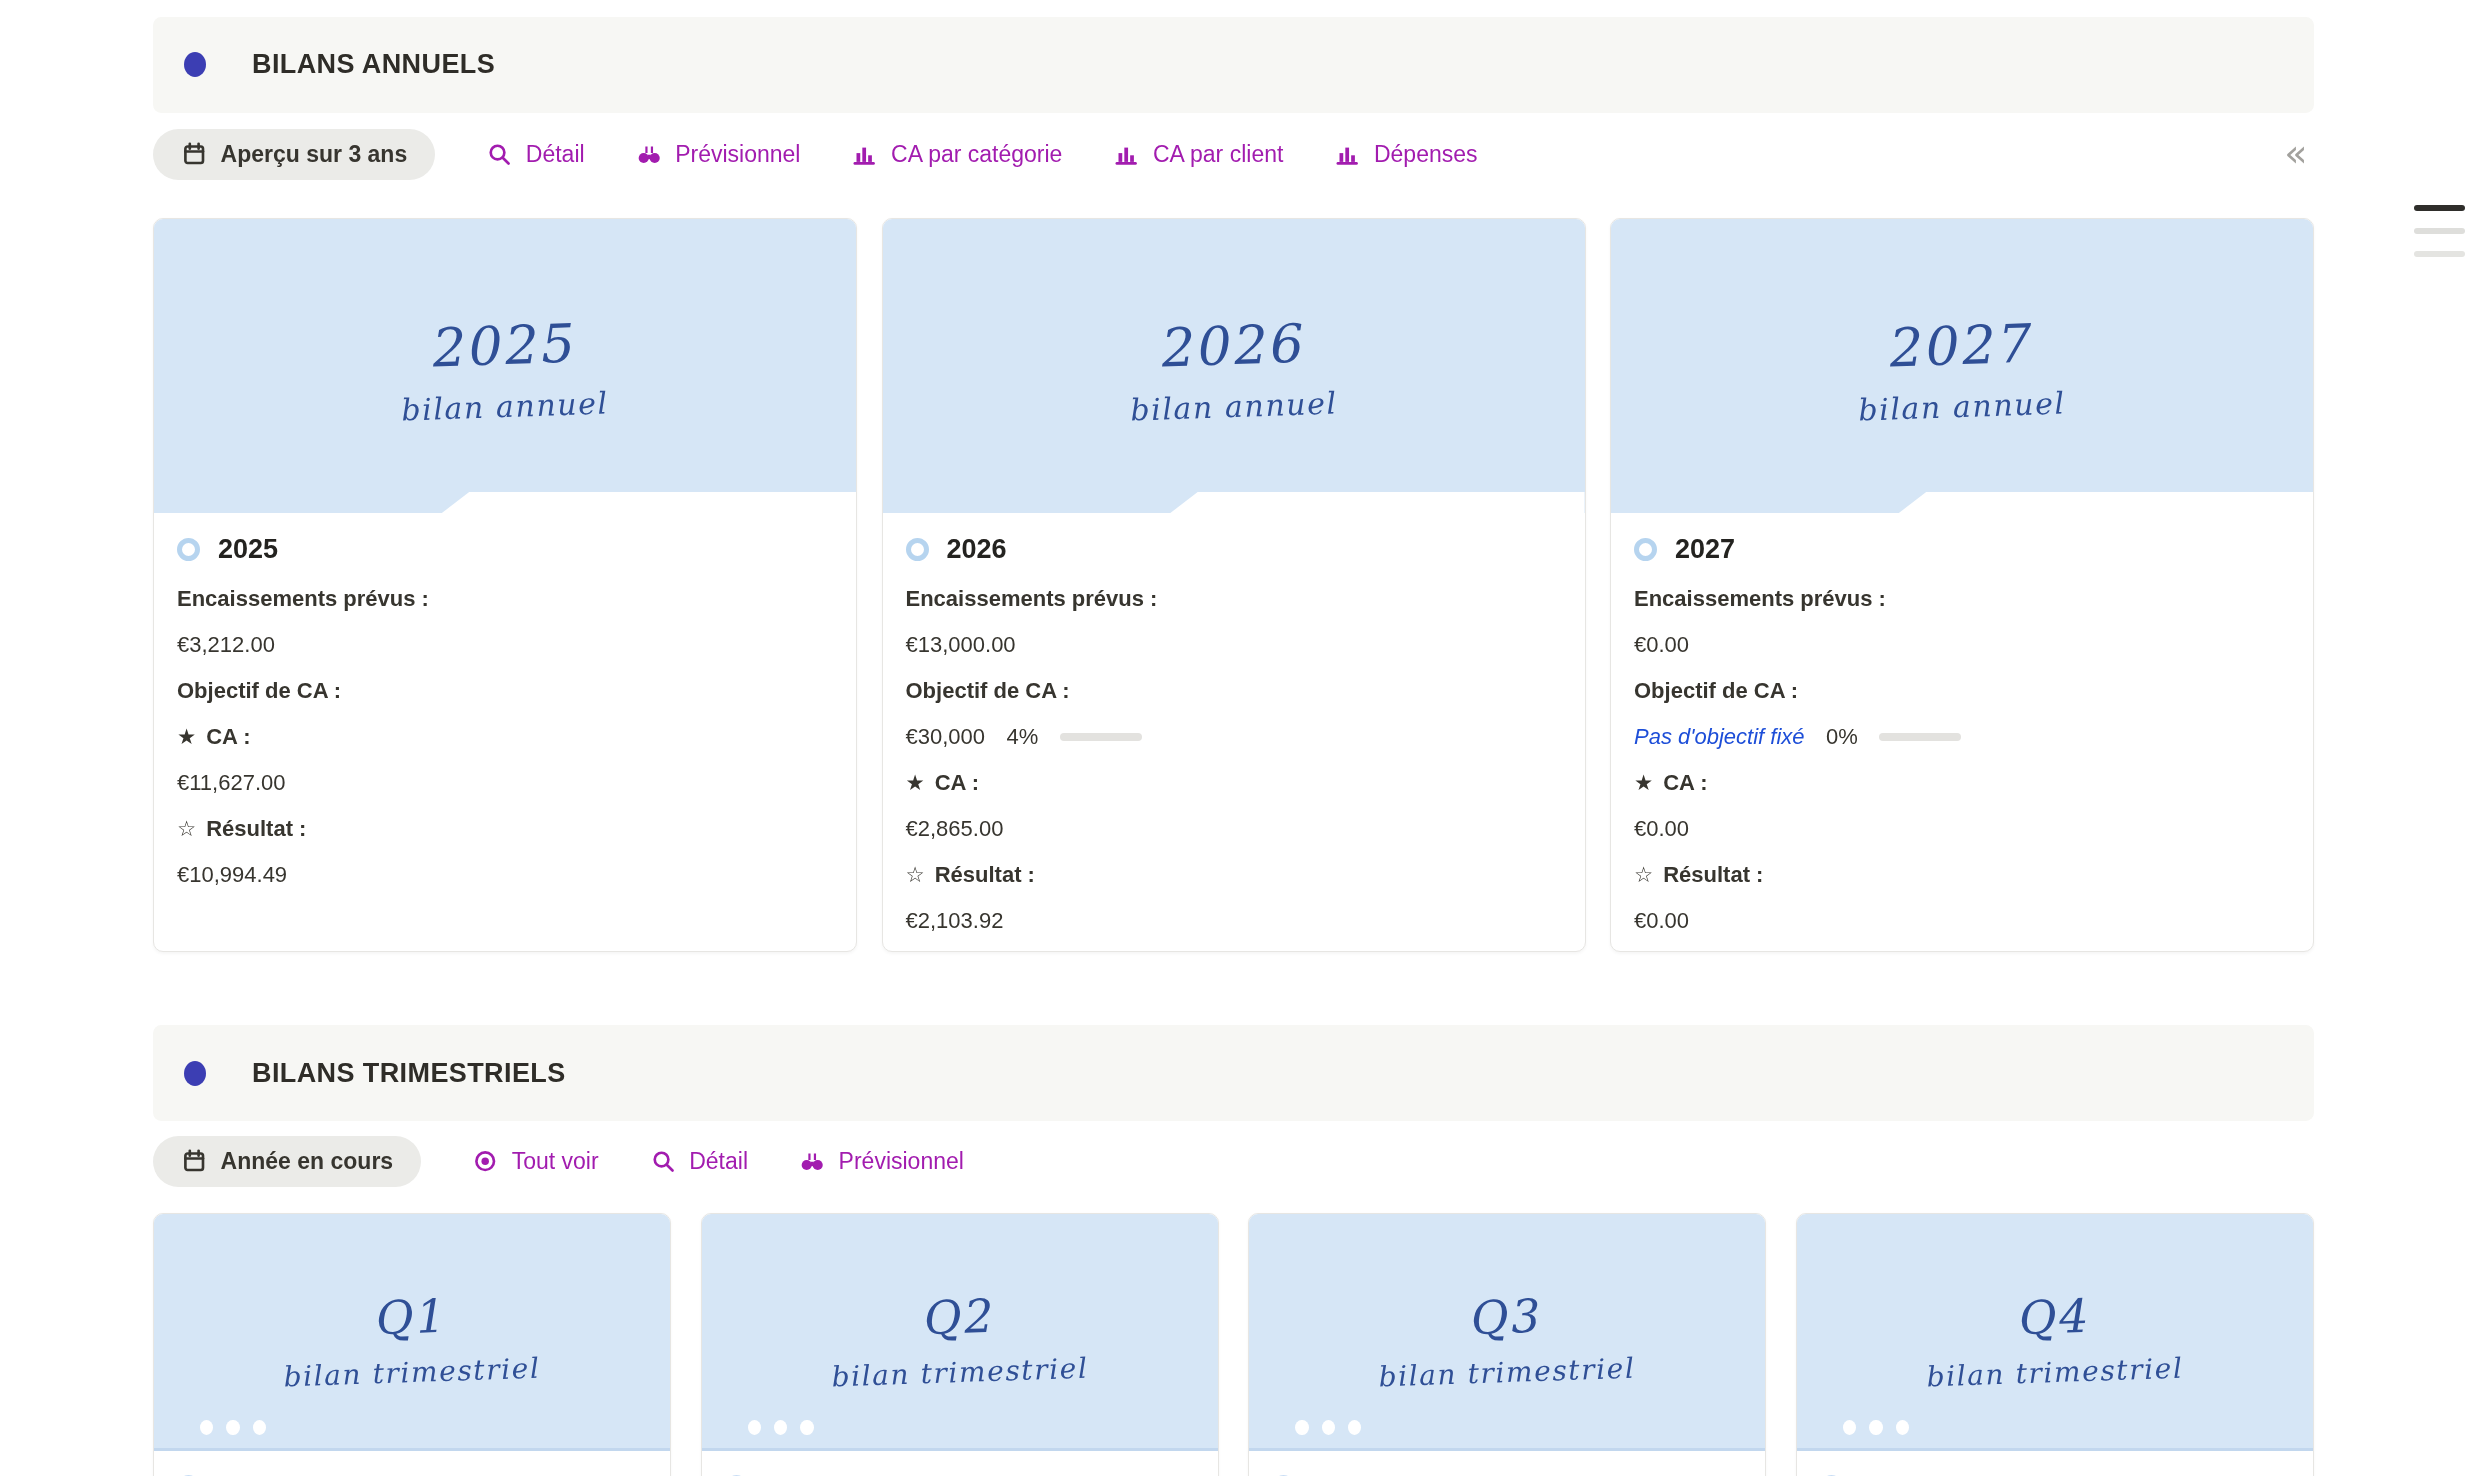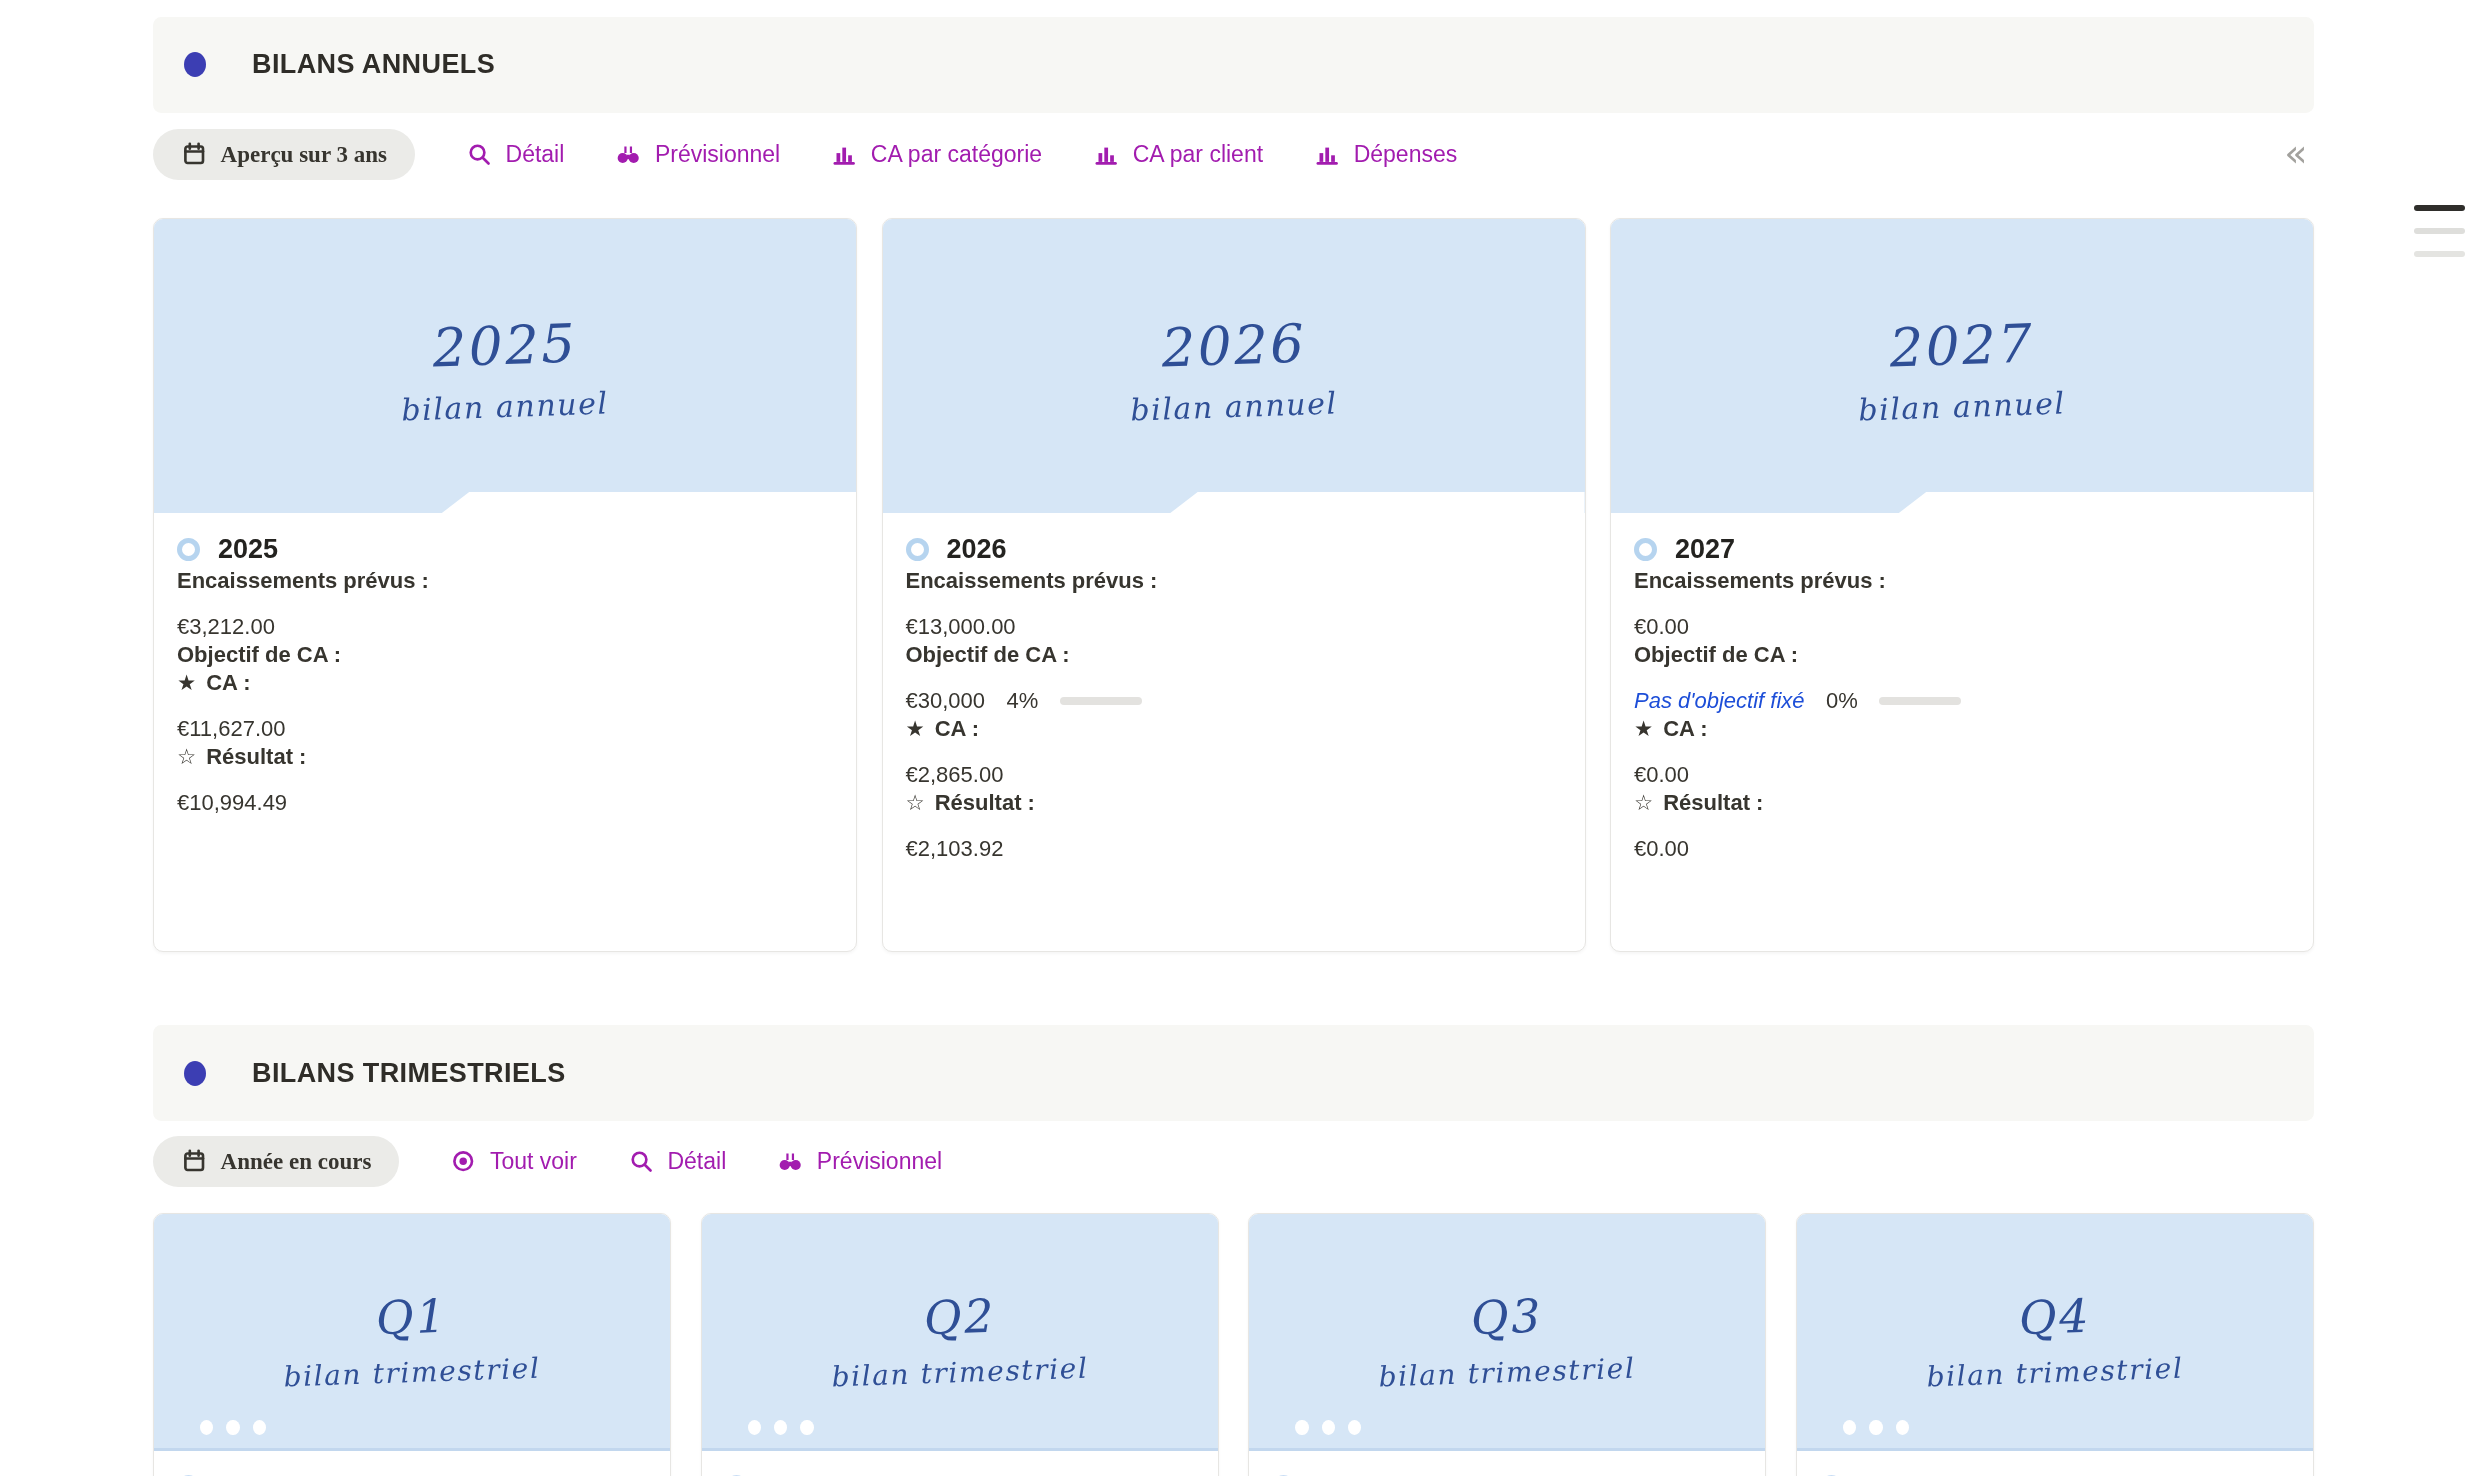--- a/index.html
+++ b/index.html
@@ -17,21 +17,21 @@
   .banner + .tabrow{margin-top:16.5px;}
   .bullet{width:22px;height:25px;border-radius:50%;background:#3c3eb3;flex:0 0 auto;}
   .banner-title{margin-left:46px;font-size:27px;font-weight:bold;letter-spacing:0.4px;color:#2f2d28;}
 
   
   .tabrow{height:51px;display:flex;align-items:center;gap:51px;position:relative;}
   .tab{display:flex;align-items:center;gap:13.2px;color:#a21caf;font-size:23px;cursor:pointer;white-space:nowrap;}
   .tab svg{width:26.4px;height:26.4px;flex:0 0 auto;}
   .tab.active{
     background:#ebebe8;border-radius:26.4px;height:51px;padding:0 28px;
-    color:#37352f;font-weight:bold;font-family:Liberation Serif, serif;
+    color:#37352f;font-weight:bold;
   }
   .collapse{position:absolute;right:6.6px;top:50%;transform:translateY(-54%);
     font-size:38px;color:#a2a19d;font-family:"DejaVu Sans",sans-serif;line-height:1;}
 
   
   .cards{display:flex;justify-content:space-between;}
   .cards.annual{margin-top:38px;}
   .cards.quarterly{margin-top:26.4px;}
   .card{
     background:#fff;border:0.8px solid #e7e6e3;border-radius:10px;overflow:hidden;
@@ -57,21 +57,21 @@
   .card.quarter .hand-caption{top:142px;font-size:28px;letter-spacing:1.6px;}
   .cover-dots{position:absolute;left:46px;bottom:13.2px;display:flex;gap:13.2px;}
   .cover-dots i{width:13.2px;height:15px;border-radius:50%;background:#ffffff;}
 
   .card-body{padding:18px 23px 20px 23px;}
   .title-row{display:flex;align-items:center;gap:18px;height:36px;}
   .ring-icon{width:23px;height:23px;border-radius:50%;border:5.8px solid #b6d4ef;box-sizing:border-box;background:#fff;}
   .blob-icon{width:23px;height:25px;border-radius:50%;background:#c8def5;}
   .card-title{font-size:27px;font-weight:bold;color:#242320;}
 
-  .prop-label{line-height:28px;font-size:22px;font-weight:bold;color:#37352f;display:flex;align-items:center;gap:10px;}
+  .prop-label{margin-top:18px;line-height:28px;font-size:22px;font-weight:bold;color:#37352f;display:flex;align-items:center;gap:10px;}
   .prop-value{margin-top:18px;line-height:28px;font-size:22px;color:#37352f;}
   .star{font-family:"DejaVu Sans",sans-serif;font-size:21.4px;line-height:1;}
   .obj-row{display:flex;align-items:center;gap:21.4px;}
   .muted-italic{font-style:italic;color:#1d4ed8;}
   .progress-track{width:82px;height:8.2px;border-radius:4.1px;background:#e3e2df;overflow:hidden;flex:0 0 auto;}
   .progress-fill{height:100%;border-radius:4.1px;background:#6d9f78;}
 
   
   .rail{position:absolute;left:2414px;top:205px;width:53px;}
   .rail .bar{height:5.8px;border-radius:3.3px;margin-bottom:17.3px;}

